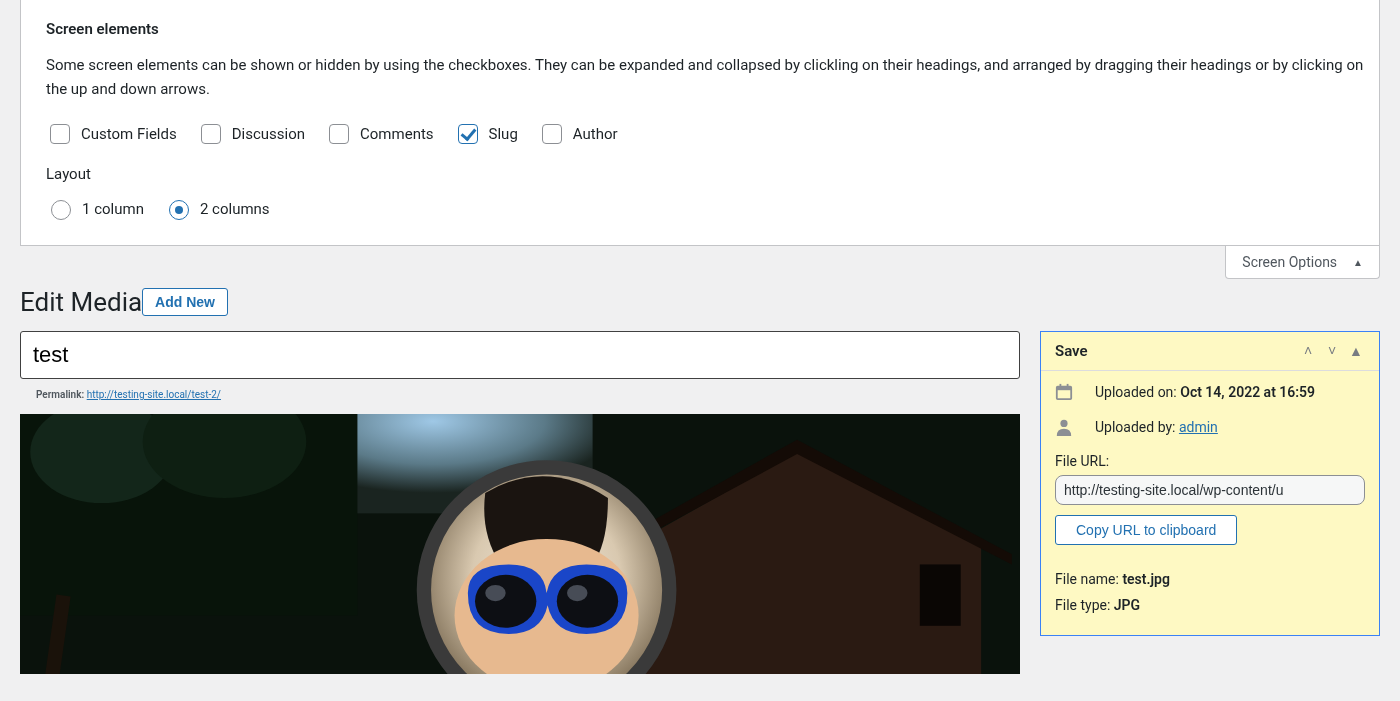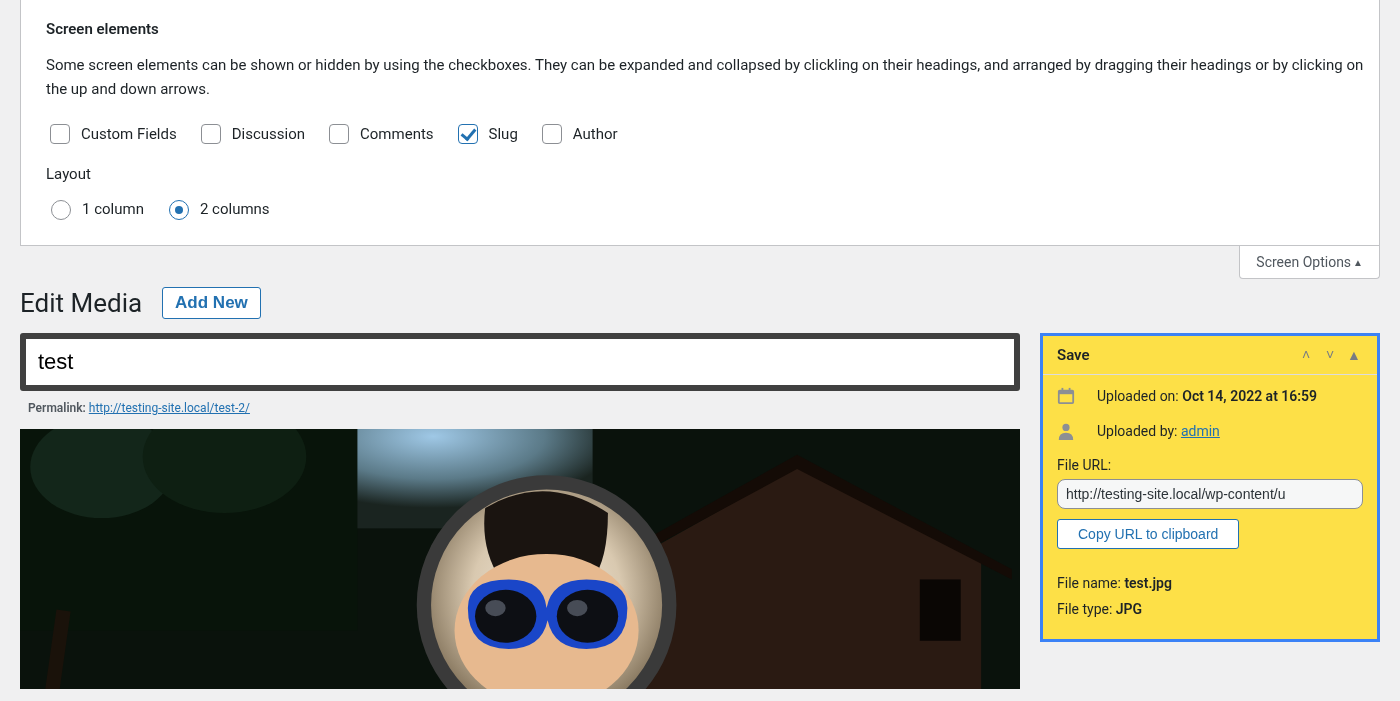--- a/index.html
+++ b/index.html
@@ -37,42 +37,42 @@
   }
   input[type=radio]:checked { border-color:#2271b1; }
   input[type=radio]:checked::after {
     content:""; position:absolute; left:5px; top:5px; width:8px; height:8px; border-radius:50%; background:#2271b1;
   }
   .layout-label { font-size:15px; margin:0 0 14px 0; }
   .radio-row { display:flex; gap:20px; }
   .tab-holder { display:flex; justify-content:flex-end; margin:0 20px; }
   .screen-tab {
     background:#fff; border:1px solid #c3c4c7; border-top:none; border-radius:0 0 4px 4px;
-    padding:8px 16px; font-size:14px; color:#50575e; display:inline-flex; align-items:center; gap:2px; cursor:pointer;
+    padding:8px 16px; font-size:14px; color:#50575e; display:inline-flex; align-items:center; gap:16px; cursor:pointer;
   }
   .screen-tab .tri { font-size:10px; }
-  .page-head { display:flex; align-items:center; gap:20px; margin:8px 20px 14px 20px; }
+  .page-head { display:flex; align-items:center; gap:0; margin:8px 20px 14px 20px; }
   .page-head h1 { font-size:26px; font-weight:400; margin:0; }
   .btn-secondary {
-    background:#fff; border:1px solid #2271b1; color:#2271b1; font-size:17px; font-weight:600; padding:5px 12px; border-radius:3px; cursor:pointer;
+    background:#fff; border:1px solid #2271b1; color:#2271b1; font-size:14px; font-weight:600; padding:5px 12px; border-radius:3px; cursor:pointer;
   }
   .columns { display:flex; gap:20px; margin:0 20px; align-items:flex-start; }
   .col-main { flex:1; min-width:0; }
   .col-side { width:340px; }
   .title-input {
-    width:100%; font-size:22px; padding:10px 12px; border:6px solid #404040; border-radius:3px; background:#fff;
-  }
-  .permalink { margin:10px 4px 14px 8px; font-size:12px; }
+    width:100%; font-size:22px; padding:10px 12px; border:1px solid #404040; border-radius:3px; background:#fff;
+  }
+  .permalink { margin:10px 4px 14px 16px; font-size:10px; }
   .permalink .lbl { color:#50575e; font-weight:600; }
   .permalink a { color:#2271b1; text-decoration:underline; }
   .media-img {
     width:100%; height:260px; overflow:hidden; position:relative; background:#0a0e0a;
   }
   .media-img svg { width:100%; height:100%; display:block; }
-  .postbox { background:#fde047; border:3px solid #3b82f6; margin-bottom:20px; }
+  .postbox { background:#fef9c3; border:1px solid #3b82f6; margin-bottom:20px; }
   .postbox .hndle {
     display:flex; align-items:center; justify-content:space-between; padding:10px 14px; border-bottom:1px solid #dcdcde;
   }
   .postbox .hndle h2 { margin:0; font-size:15px; font-weight:600; }
   .hndle-icons { display:flex; gap:6px; color:#787c82; }
   .hndle-icons span { cursor:pointer; font-size:14px; width:18px; text-align:center; }
   .postbox .inside { padding:12px 14px; }
   .meta-line { display:flex; align-items:flex-start; gap:22px; font-size:14px; margin-bottom:14px; }
   .meta-line .icon { color:#8c8f94; flex:0 0 18px; }
   .meta-line .txt { line-height:1.4; }

